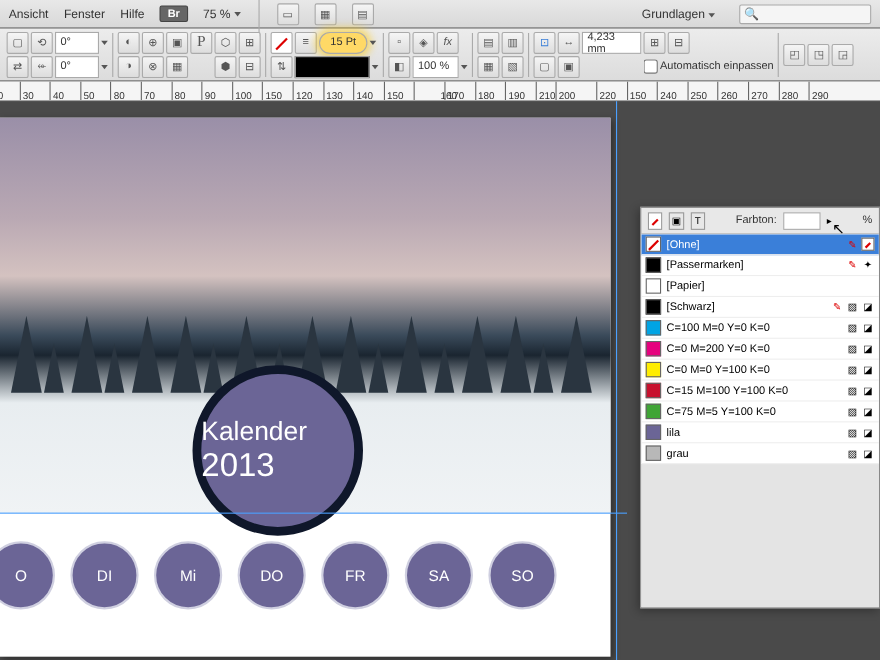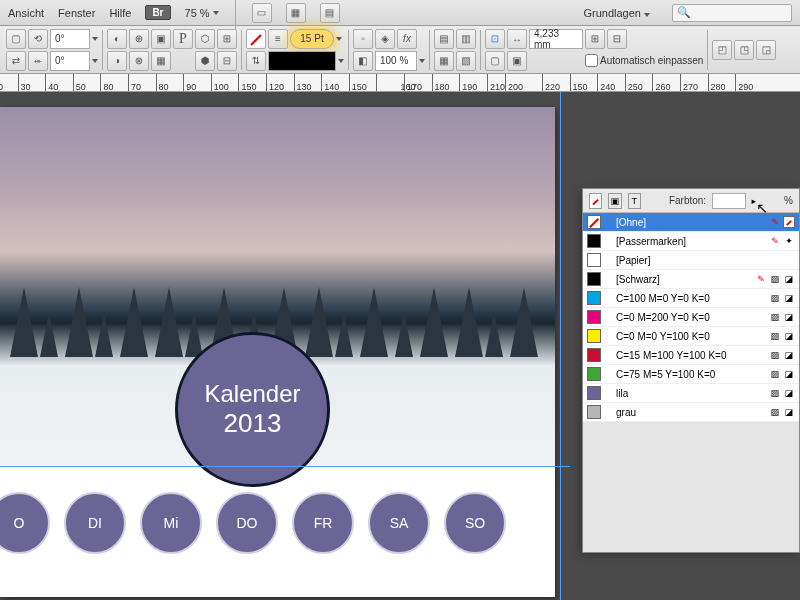--- a/index.html
+++ b/index.html
@@ -22,38 +22,38 @@
 .redslash::after { content:''; position:absolute; left:2px; right:2px; top:50%; height:2px; background:#d00; transform:rotate(-45deg); }
 .blackfield { background:#000 !important; }
 .ruler { background:#f5f5f5; height:18px; border-bottom:1px solid #999; display:flex; position:relative; overflow:hidden; }
 .ruler .tick { position:absolute; top:0; font-size:9px; color:#333; border-left:1px solid #666; height:18px; padding-left:2px; display:flex; align-items:flex-end; }
 .canvas-area { position:absolute; left:0; right:0; top:92px; bottom:0; background:#4a4a4a; }
 .page { position:absolute; left:0; top:15px; width:555px; height:490px; background:#fff; box-shadow:2px 2px 6px rgba(0,0,0,0.4); }
 .photo { position:absolute; left:0; top:0; width:555px; height:360px; background:linear-gradient(180deg,#9a8fa8 0%,#b9a8b3 25%,#d4c2c0 40%,#3a4a5a 55%,#1a2530 60%,#e8edf0 72%,#f0f3f5 100%); overflow:hidden; }
 .trees { position:absolute; left:0; right:0; top:150px; height:100px; }
 .tree { position:absolute; bottom:0; width:0; height:0; border-left:14px solid transparent; border-right:14px solid transparent; border-bottom:70px solid #2a3540; }
 .tree.s { border-left-width:9px; border-right-width:9px; border-bottom-width:45px; }
-.circle-big { position:absolute; left:175px; top:225px; width:155px; height:155px; border-radius:50%; background:#6b6596; border:3px solid #0f172a; display:flex; flex-direction:column; align-items:center; justify-content:center; color:#fff; }
+.circle-big { position:absolute; left:175px; top:225px; width:155px; height:155px; border-radius:50%; background:#6b6596; border:8px solid #0f172a; display:flex; flex-direction:column; align-items:flex-start; justify-content:center; color:#fff; }
 .circle-big .t1 { font-size:24px; font-weight:300; }
-.circle-big .t2 { font-size:26px; font-weight:300; }
+.circle-big .t2 { font-size:30px; font-weight:300; }
 .dayrow { position:absolute; left:-12px; top:385px; display:flex; gap:14px; }
 .daycircle { width:62px; height:62px; border-radius:50%; background:#6b6596; border:2px solid #cfcfe0; display:flex; align-items:center; justify-content:center; color:#fff; font-size:14px; font-weight:300; }
 .guide-v { position:absolute; top:0; bottom:0; width:1px; background:#4aa0ff; }
 .guide-h { position:absolute; left:0; right:0; height:1px; background:#4aa0ff; }
 .panel { position:absolute; right:0; top:188px; width:218px; background:#e8e8e8; border:1px solid #888; box-shadow:-2px 2px 8px rgba(0,0,0,0.3); }
 .panel-tabs { background:linear-gradient(#d8d8d8,#c8c8c8); height:21px; display:flex; border-bottom:1px solid #999; }
 .ptab { padding:3px 8px; font-size:10px; color:#333; border-right:1px solid #aaa; background:#d0d0d0; }
 .ptab.active { background:#e8e8e8; }
 .ptab.menu { margin-left:auto; border:none; display:flex; align-items:center; padding:0 6px; gap:2px; }
 .panel-controls { height:24px; display:flex; align-items:center; padding:0 6px; gap:6px; border-bottom:1px solid #bbb; }
 .pcicon { width:16px; height:16px; border:1px solid #999; display:flex; align-items:center; justify-content:center; font-size:9px; }
 .panel-controls .lbl { font-size:10px; color:#333;margin-left:22px; }
 .panel-controls .fld { width:40px; height:16px; background:#fff; border:1px solid #aaa; font-size:10px; padding:0 2px; }
 .swatch-list { max-height:260px; overflow-y:auto; background:#fff; }
-.swatch-row { height:19px; display:flex; align-items:center; padding:0 4px; gap:15px; border-bottom:1px solid #eee; }
+.swatch-row { height:19px; display:flex; align-items:center; padding:0 4px; gap:5px; border-bottom:1px solid #eee; }
 .swatch-row.sel { background:#3a7fd9; color:#fff; }
 .swatch-chip { width:14px; height:14px; border:1px solid #666; flex-shrink:0; }
 .swatch-chip.none { background:#fff; position:relative; }
 .swatch-chip.none::after { content:''; position:absolute; left:0; right:0; top:50%; height:1.5px; background:#d00; transform:rotate(-45deg); }
 .swatch-name { flex:1; font-size:10px; white-space:nowrap; overflow:hidden; text-overflow:ellipsis; }
 .swatch-icons { display:flex; gap:2px; }
 .sicn { width:12px; height:12px; display:flex; align-items:center; justify-content:center; font-size:9px; }
 .panel-blank { height:130px; background:#e4e4e4; }
 .cursor { position:absolute; right:32px; top:200px; font-size:14px; pointer-events:none; z-index:100; }
 .arrow-down { display:inline-block; width:0; height:0; border-left:3px solid transparent; border-right:3px solid transparent; border-top:4px solid #555; }

